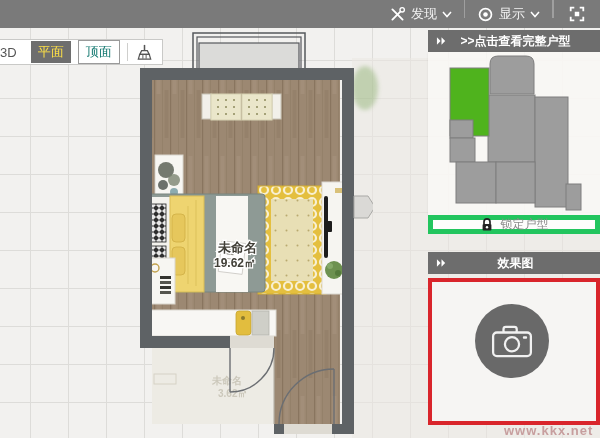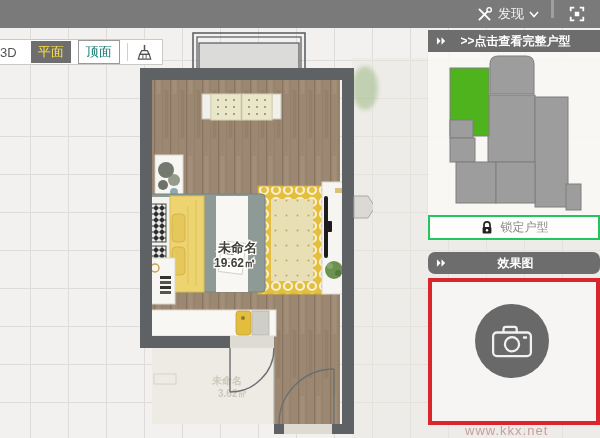--- a/index.html
+++ b/index.html
@@ -42,32 +42,32 @@
     paint-order:stroke; stroke:#ffffff; stroke-width:2.6px; }
   .faint-label { font-size:10px; font-weight:bold; fill:#ccc8bb; }
 
   
   .rp-header { position:absolute; left:428px; width:172px; height:22px; background:#6d6d6d;
     color:#fff; font-size:12px; font-weight:bold; display:flex; align-items:center; z-index:10; cursor:pointer; }
   .rp-header .exp { margin:0 8px; display:flex; }
   .rp-header .cap { flex:1; text-align:center; padding-right:24px; }
   .minimap-panel { position:absolute; left:428px; top:52px; width:172px; height:163px;
     background:rgba(250,249,246,.82); box-shadow:0 1px 2px rgba(0,0,0,.08); z-index:10; }
-  .lock-btn { position:absolute; left:428px; top:215px; width:172px; height:25px; background:#fdfdfc;
-    border:2px solid #22c55e; display:flex; align-items:center; justify-content:center; gap:7px;
+  .lock-btn { position:absolute; left:428px; top:215px; width:172px; height:19px; background:#fdfdfc;
+    border:5px solid #22c55e; display:flex; align-items:center; justify-content:center; gap:7px;
     font-size:12px; color:#8a8a8a; z-index:10; cursor:pointer; }
   .render-box { position:absolute; left:428px; top:278px; width:172px; height:147px;
     background:#f6f5f3; border:4px solid #d9252b; z-index:12; }
   .cam-circle { position:absolute; left:43px; top:22px; width:74px; height:74px; border-radius:50%;
     background:#696969; display:flex; align-items:center; justify-content:center; cursor:pointer; }
 
   
   .wm-brand { position:absolute; left:479px; top:382px; font-size:31px; font-weight:bold;
     color:#bdbcb9; letter-spacing:1px; z-index:50; text-shadow:1px 1px 0 #d8d7d4; }
-  .wm-site { position:absolute; left:465px; top:423px; font-size:13px; font-weight:normal;
+  .wm-site { position:absolute; left:504px; top:423px; font-size:13px; font-weight:bold;
     color:#c79e9e; letter-spacing:1px; z-index:50; }
 </style>
 </head>
 <body>
 
 <div class="app">
 
   <div class="canvas">
     <div class="adj-room-right"></div>
     <div class="adj-plant"></div>
@@ -79,20 +79,30 @@
         <path d="M4 16 L16 4" stroke="#fff" stroke-width="2.2" stroke-linecap="round"></path>
         <path d="M4 4 L16 16" stroke="#fff" stroke-width="2.2" stroke-linecap="round"></path>
         <circle cx="15.5" cy="4.5" r="2.6" fill="#7a7a7a" stroke="#fff" stroke-width="1.6"></circle>
       </svg>
       <span>发现</span>
       <svg width="10" height="7" viewBox="0 0 10 7">
         <path d="M1 1 L5 5.5 L9 1" stroke="#fff" stroke-width="1.5" fill="none"></path>
       </svg>
     </div>
     <div class="tb-div"></div>
+    <div class="tb-item">
+      <svg width="17" height="17" viewBox="0 0 20 20">
+        <circle cx="10" cy="10" r="7" fill="none" stroke="#fff" stroke-width="2"></circle>
+        <circle cx="10" cy="10" r="2.7" fill="#fff"></circle>
+      </svg>
+      <span>显示</span>
+      <svg width="10" height="7" viewBox="0 0 10 7">
+        <path d="M1 1 L5 5.5 L9 1" stroke="#fff" stroke-width="1.5" fill="none"></path>
+      </svg>
+    </div>
     <div class="tb-div"></div>
     <div class="tb-div"></div>
     <div class="tb-fs">
       <svg width="18" height="18" viewBox="0 0 20 20" fill="none" stroke="#fff" stroke-width="2">
         <path d="M3 7 V3 h4"></path>
           <path d="M13 3 h4 v4"></path>
           <path d="M17 13 v4 h-4"></path>
           <path d="M7 17 H3 v-4"></path>
         <rect x="7.5" y="7.5" width="5" height="5" fill="#fff" stroke="none"></rect>
       </svg>
@@ -290,21 +300,21 @@
 
   <div class="lock-btn">
     <svg width="14" height="15" viewBox="0 0 14 15">
       <path d="M4 7 V4.8 A3 3 0 0 1 10 4.8 V7" fill="none" stroke="#222" stroke-width="1.7"></path>
       <rect x="2.6" y="7" width="8.8" height="6.6" rx="1" fill="#222"></rect>
       <circle cx="7" cy="10.2" r="1.2" fill="#fff"></circle>
     </svg>
     <span>锁定户型</span>
   </div>
 
-  <div class="rp-header" style="top:252px;border-radius:7px;">
+  <div class="rp-header" style="top:252px;">
     <span class="exp">
       <svg width="11" height="8" viewBox="0 0 12 8" fill="#fff">
           <path d="M1 0 L5 4 L1 8 Z"></path>
           <path d="M6 0 L10 4 L6 8 Z"></path>
         </svg>
     </span>
     <span class="cap">效果图</span>
   </div>
 
   <div class="render-box">

